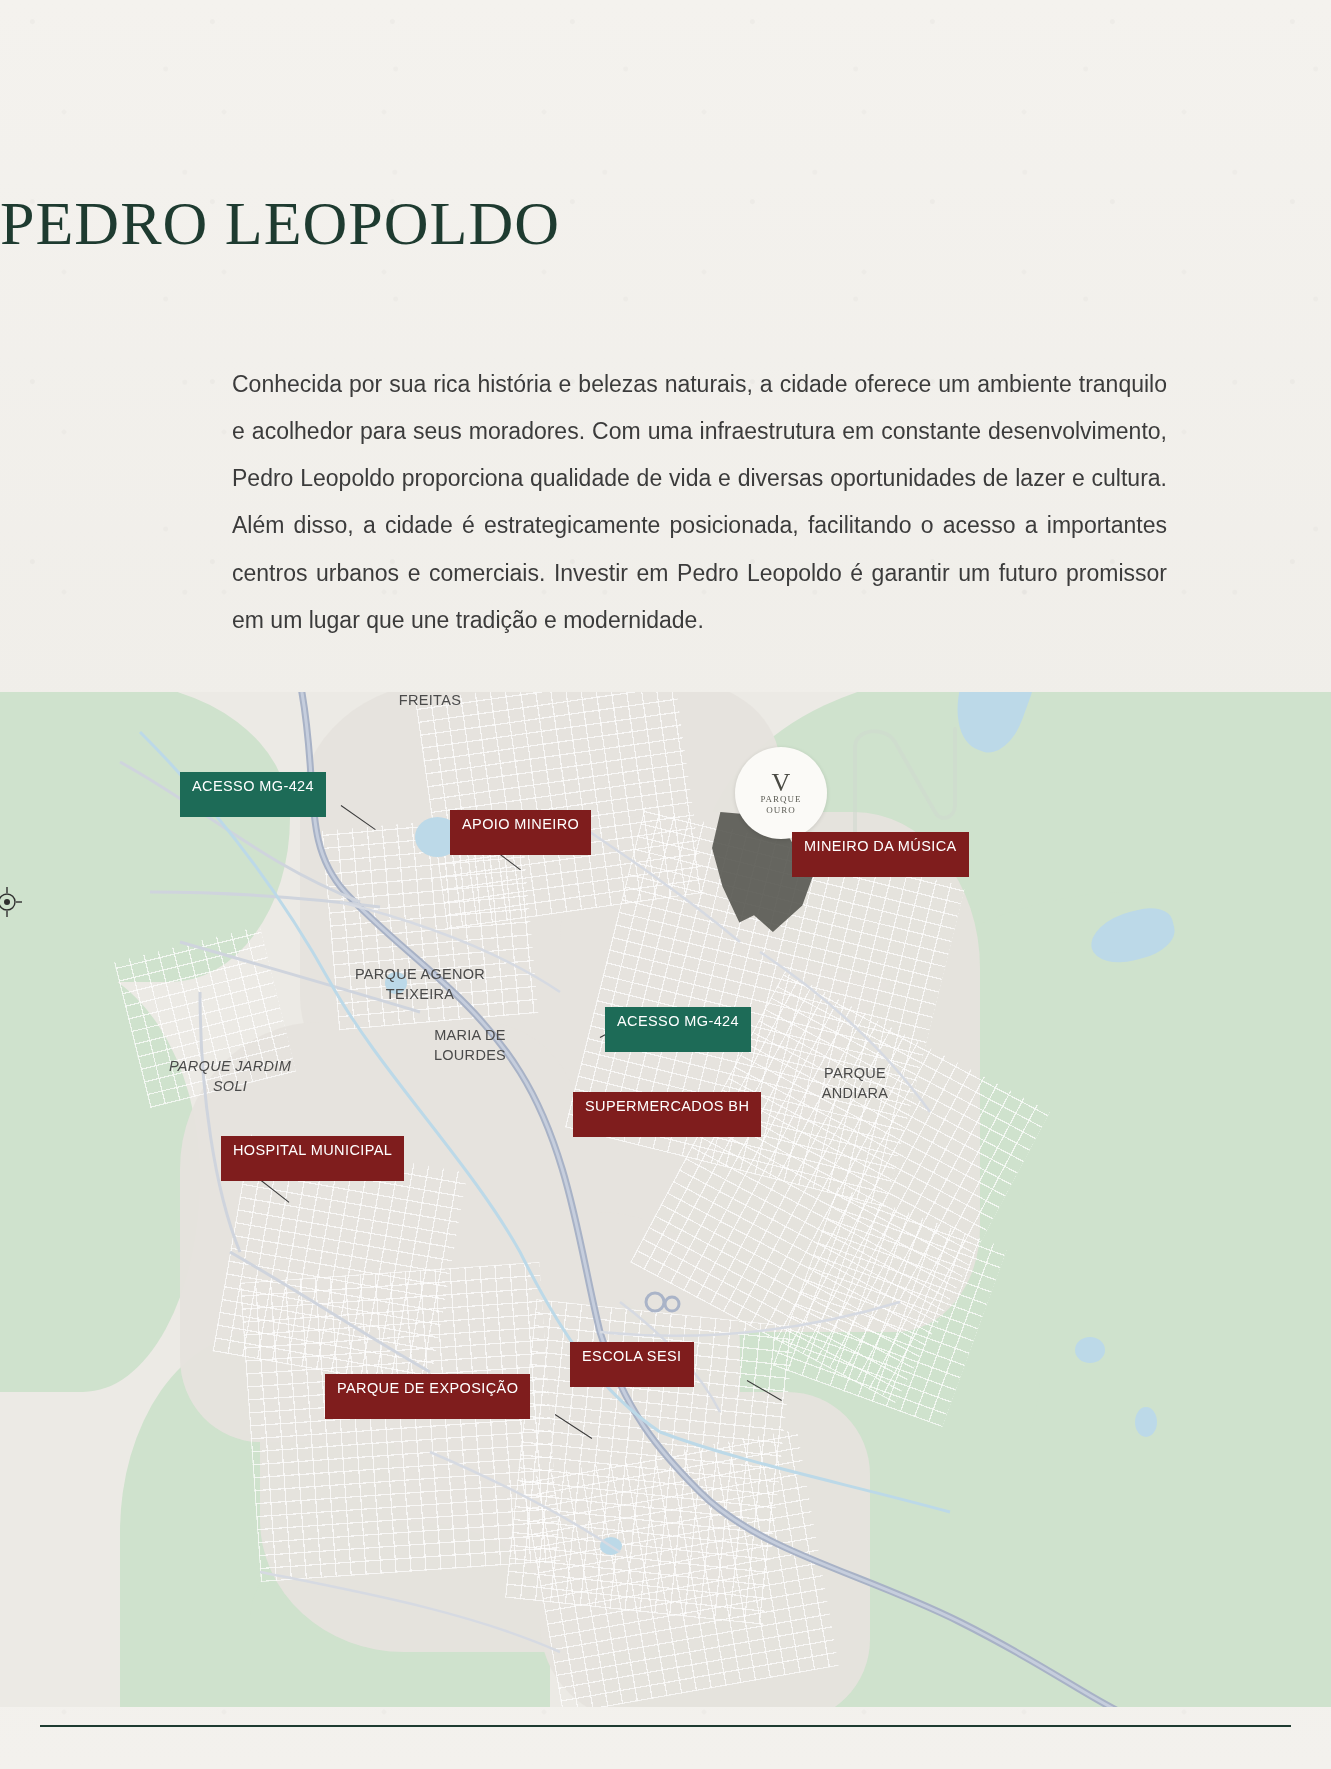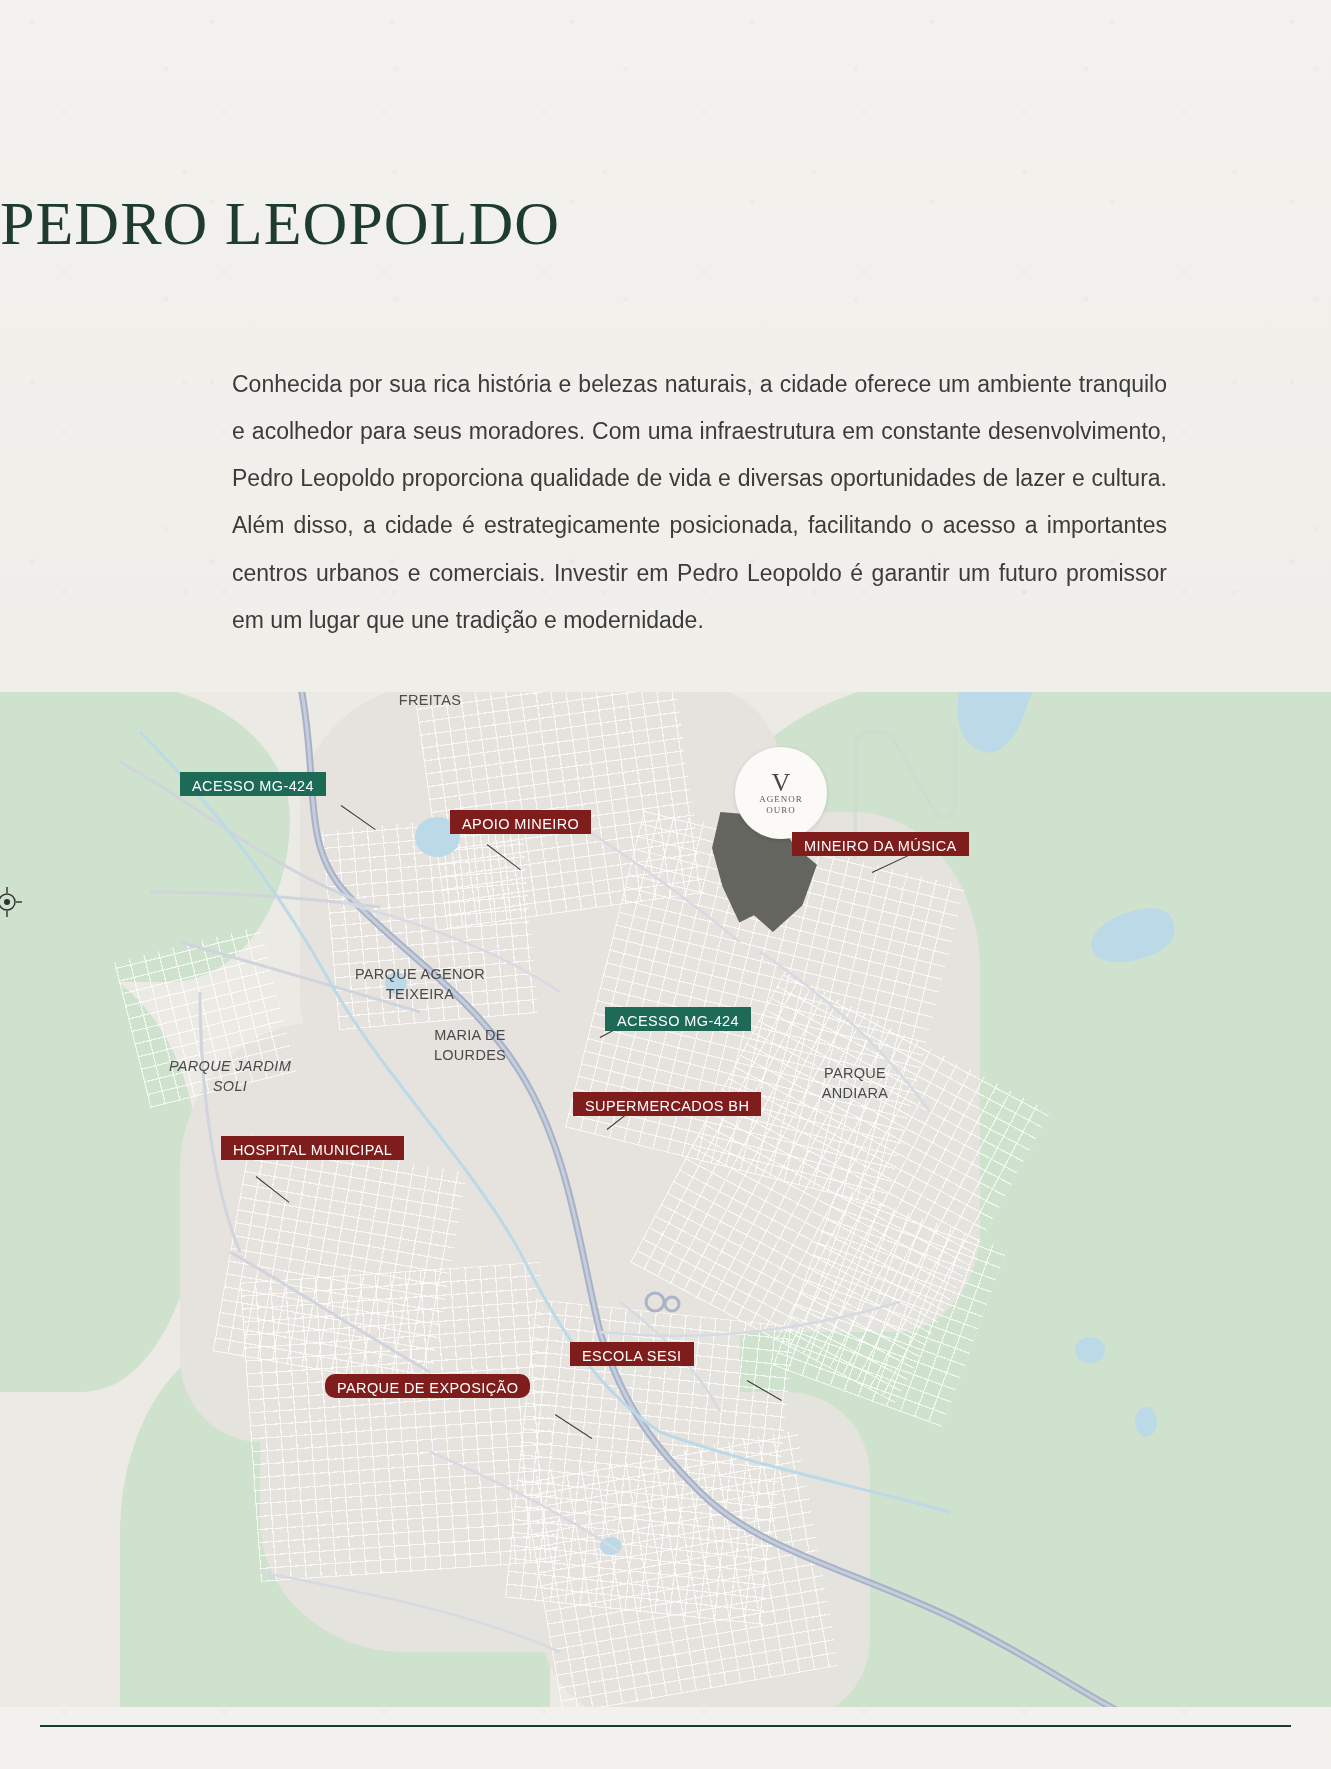--- a/index.html
+++ b/index.html
@@ -177,21 +177,21 @@
     text-align: center;
     line-height: 1.35;
     letter-spacing: .3px;
   }
   .map-label.bold { font-weight: bold; color: #2e2e2e; font-size: 17px; }
 
   .poi {
     position: absolute;
     font-size: 14.5px;
     letter-spacing: .4px;
-    padding: 6px 12px 2px;
+    padding: 6px 12px 23px;
     color: #ffffff;
     white-space: nowrap;
   }
   .poi.orange { background: #7f1d1d; }
   .poi.green  { background: #1d6b57; }
 
   .leader {
     position: absolute;
     height: 0;
     border-top: 1.6px solid #3a3a3a;
@@ -277,21 +277,21 @@
     <circle cx="672" cy="612" r="7" stroke="#aab4c8" stroke-width="3" fill="none"></circle>
   </svg>
 
   <svg class="logo-watermark" viewBox="0 0 130 150">
     <path d="M15 140 L15 30 C 15 12, 45 8, 55 25 L95 95 C 100 105, 115 102, 115 88 L115 12" stroke="#cfd9cf" stroke-width="4" fill="none" stroke-linecap="round"></path>
   </svg>
 
   <div class="estate"></div>
   <div class="estate-badge">
     <span class="mark">V</span>
-    <span class="sub">AGENOR</span>
+    <span class="sub">PARQUE</span>
     <span class="sub">OURO</span>
   </div>
 
   <svg class="compass" viewBox="0 0 30 30">
     <circle cx="15" cy="15" r="8" fill="none" stroke="#2f2f2f" stroke-width="1.4"></circle>
     <circle cx="15" cy="15" r="3" fill="#2f2f2f"></circle>
     <line x1="15" y1="0" x2="15" y2="6" stroke="#2f2f2f" stroke-width="1.4"></line>
     <line x1="15" y1="24" x2="15" y2="30" stroke="#2f2f2f" stroke-width="1.4"></line>
     <line x1="0" y1="15" x2="6" y2="15" stroke="#2f2f2f" stroke-width="1.4"></line>
     <line x1="24" y1="15" x2="30" y2="15" stroke="#2f2f2f" stroke-width="1.4"></line>
@@ -311,18 +311,18 @@
   <div class="leader" style="left:256px; top:484px; width:42px; transform: rotate(38deg);"></div>
   <div class="leader" style="left:555px; top:722px; width:44px; transform: rotate(33deg);"></div>
   <div class="leader" style="left:747px; top:688px; width:40px; transform: rotate(30deg);"></div>
 
   <div class="poi green" style="left:180px; top:80px;">ACESSO MG-424</div>
   <div class="poi orange" style="left:450px; top:118px;">APOIO MINEIRO</div>
   <div class="poi orange" style="left:792px; top:140px;">MINEIRO DA MÚSICA</div>
   <div class="poi green" style="left:605px; top:315px;">ACESSO MG-424</div>
   <div class="poi orange" style="left:573px; top:400px;">SUPERMERCADOS BH</div>
   <div class="poi orange" style="left:221px; top:444px;">HOSPITAL MUNICIPAL</div>
-  <div class="poi orange" style="left:325px; top:682px;border-radius:10px;">PARQUE DE EXPOSIÇÃO</div>
+  <div class="poi orange" style="left:325px; top:682px;">PARQUE DE EXPOSIÇÃO</div>
   <div class="poi orange" style="left:570px; top:650px;">ESCOLA SESI</div>
 
 </div>
 
 <div class="bottom-rule"></div>
 
 </body></html>

